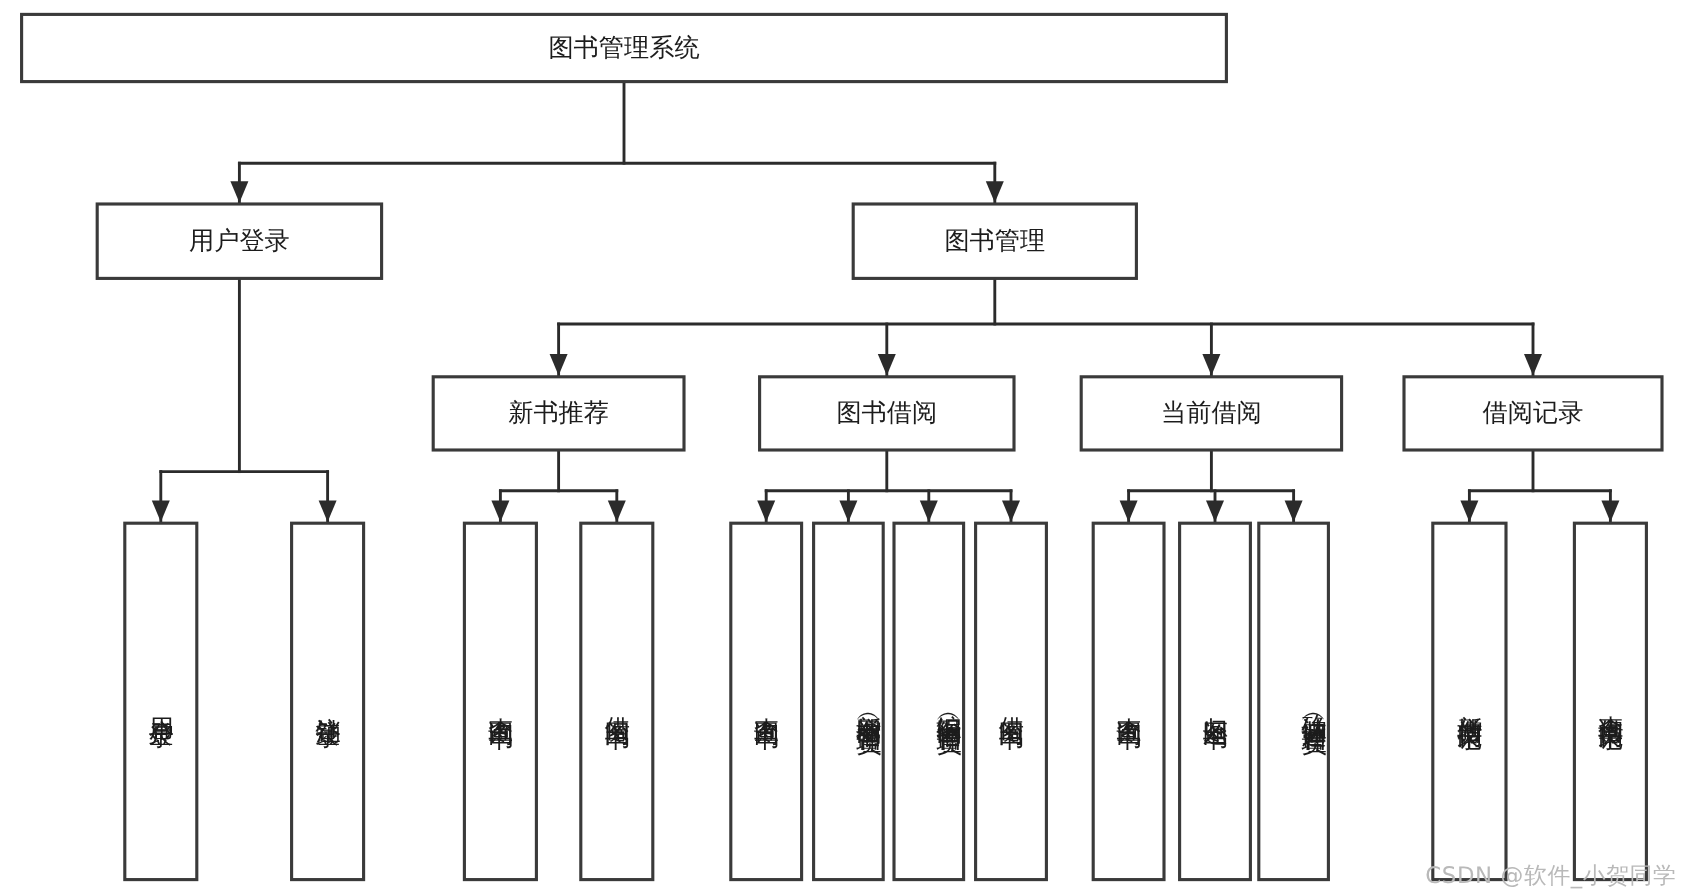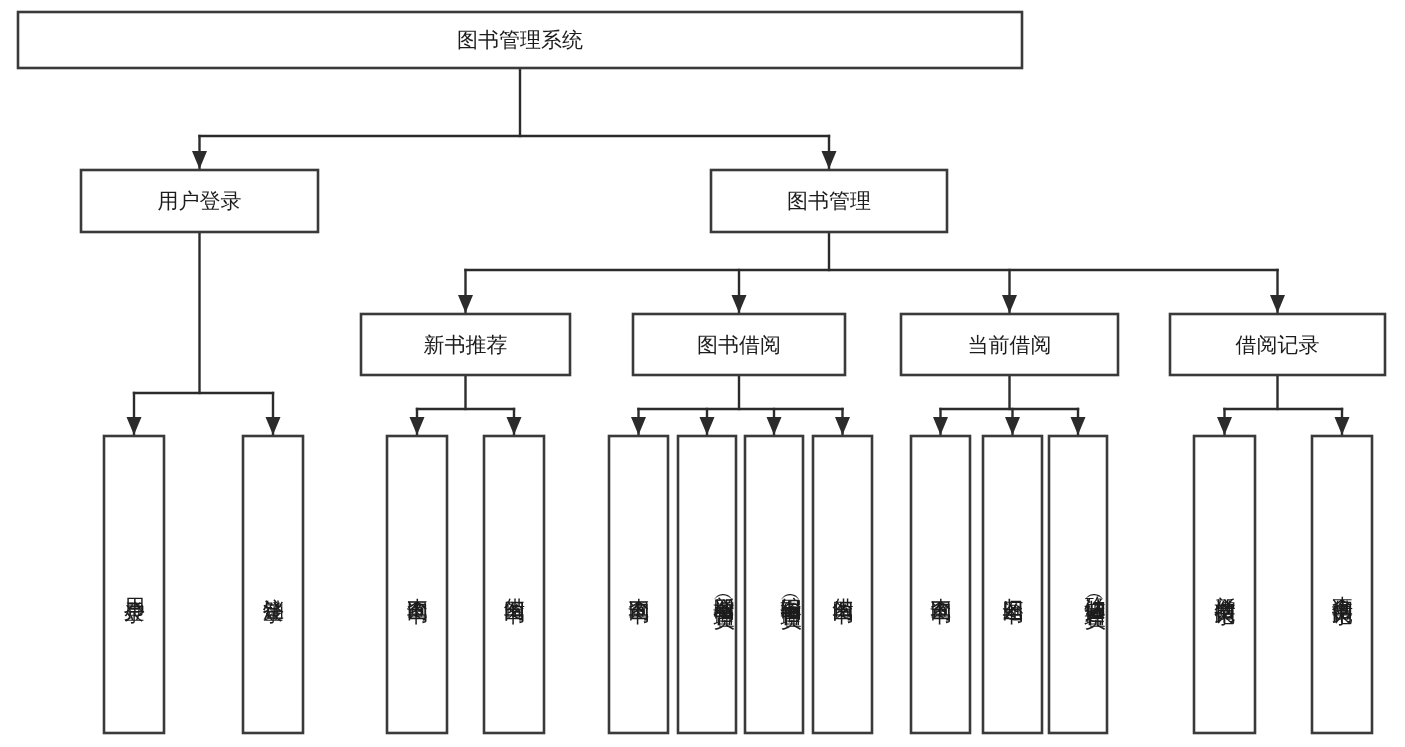--- a/index.html
+++ b/index.html
@@ -219,13 +219,14 @@
       <div class="leaf-label-wrap align-top" style="left: 678px; top: 436px; width: 58px; height: 297px;">新增图书（管理员）</div>
       <div class="leaf-label-wrap align-top" style="left: 745px; top: 436px; width: 58px; height: 297px;">编辑图书（管理员）</div>
       <div class="leaf-label-wrap" style="left: 813px; top: 436px; width: 59px; height: 297px;">借阅图书</div>
       <div class="leaf-label-wrap" style="left: 911px; top: 436px; width: 59px; height: 297px;">查询图书</div>
       <div class="leaf-label-wrap" style="left: 983px; top: 436px; width: 59px; height: 297px;">归还图书</div>
       <div class="leaf-label-wrap align-top" style="left: 1049px; top: 436px; width: 58px; height: 297px;">确认归还（管理员）</div>
       <div class="leaf-label-wrap" style="left: 1194px; top: 436px; width: 61px; height: 297px;">新增借阅记录</div>
       <div class="leaf-label-wrap" style="left: 1312px; top: 436px; width: 60px; height: 297px;">查询借阅记录</div>
     </div>
 
+  <div class="watermark">CSDN @软件_小贺同学</div>
 </div>
 
 </body></html>

